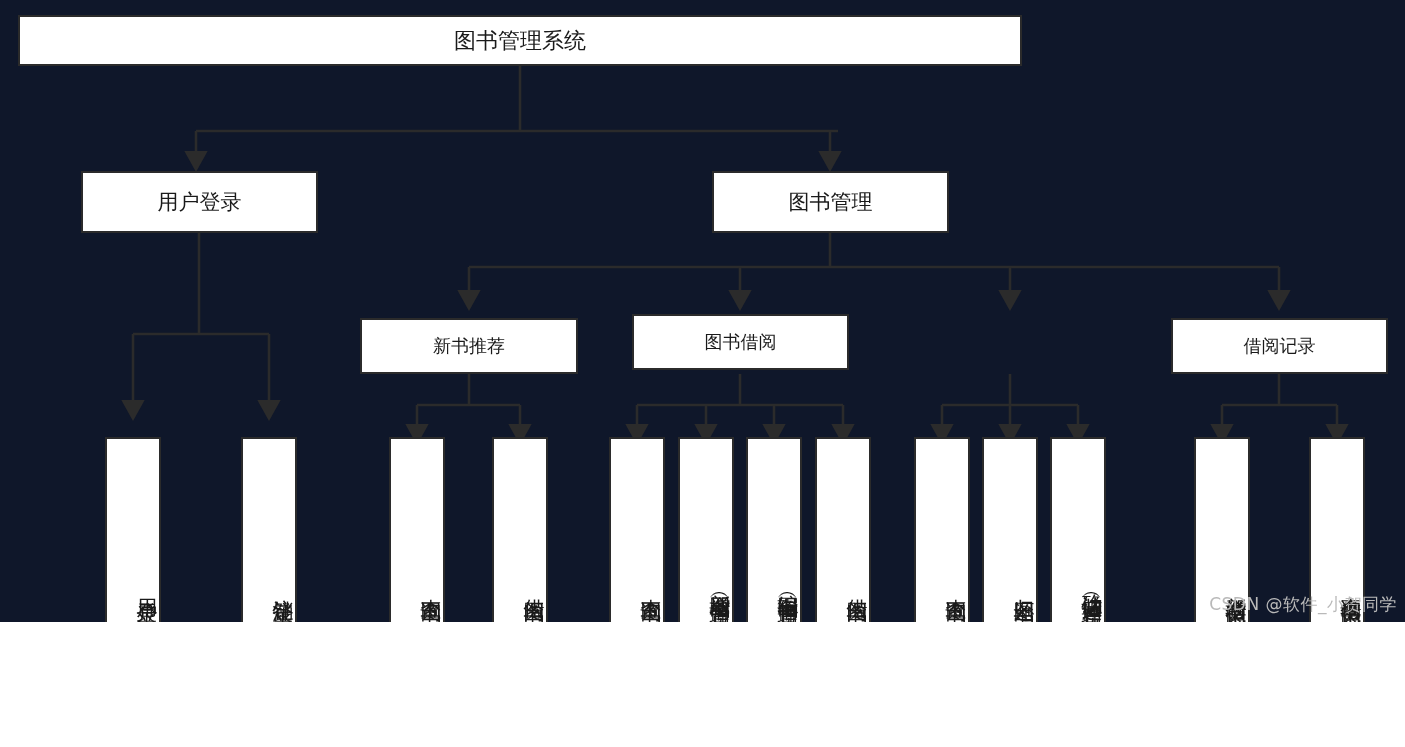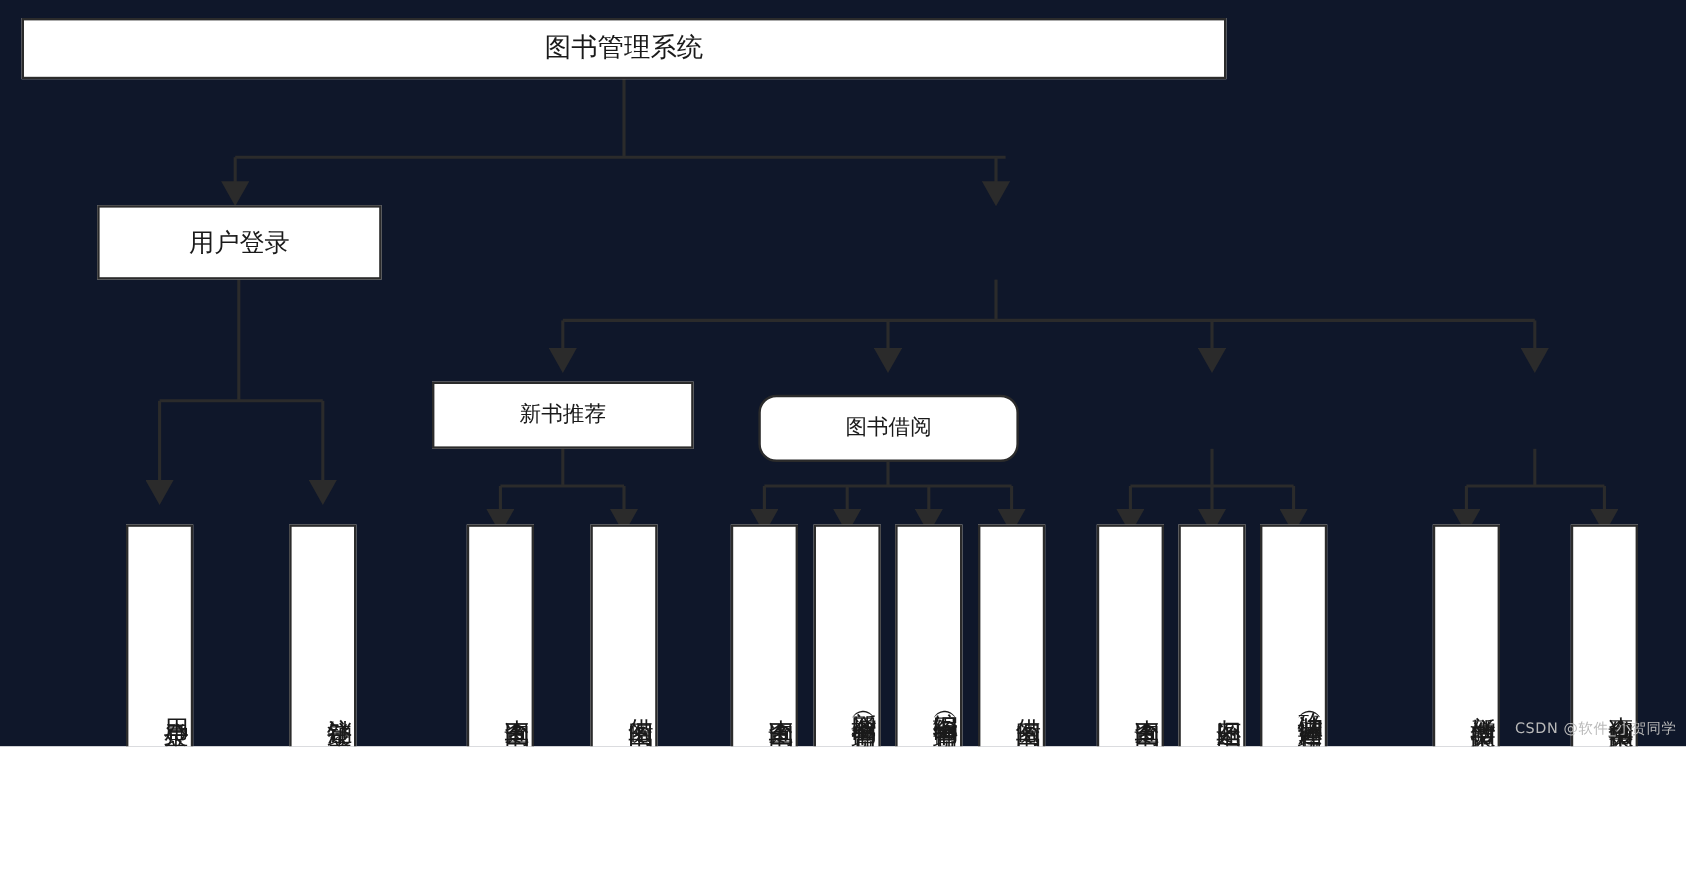--- a/index.html
+++ b/index.html
@@ -63,21 +63,21 @@
     white-space: normal;
     max-height: 100%;
   }
   .nlabel {
     display: block;
   }
   #watermark {
     position: absolute;
     right: 8px;
     bottom: 6px;
-    font-size: 12px;
+    font-size: 17px;
     color: #b9b9b9;
     letter-spacing: 0.5px;
     z-index: 3;
     white-space: nowrap;
   }
 </style>
 </head>
 <body>
 
 <div id="diagram-root">
@@ -132,26 +132,32 @@
     </g>
   </svg>
 
   <div class="node root" style="left:18px; top:15px; width:1004px; height:51px;">
     <span class="nlabel">图书管理系统</span>
   </div>
 
   <div class="node lvl2" style="left:81px; top:171px; width:237px; height:62px;">
     <span class="nlabel">用户登录</span>
   </div>
+  <div class="node lvl2" style="left:712px; top:171px; width:237px; height:62px;">
+    <span class="nlabel">图书管理</span>
+  </div>
 
   <div class="node lvl3" style="left:360px; top:318px; width:218px; height:56px;">
     <span class="nlabel">新书推荐</span>
   </div>
-  <div class="node lvl3" style="left:632px; top:329px; width:217px; height:56px;border-radius:15px;">
+  <div class="node lvl3" style="left:632px; top:314px; width:217px; height:56px;">
     <span class="nlabel">图书借阅</span>
+  </div>
+  <div class="node lvl3" style="left:1171px; top:318px; width:217px; height:56px;">
+    <span class="nlabel">借阅记录</span>
   </div>
 
   <div class="node leaf" style="left:105px; top:437px; width:56px; height:298px;">
     <span class="nlabel">用户登录</span>
   </div>
   <div class="node leaf" style="left:241px; top:437px; width:56px; height:298px;">
     <span class="nlabel">注销登录</span>
   </div>
 
   <div class="node leaf" style="left:389px; top:437px; width:56px; height:298px;">

